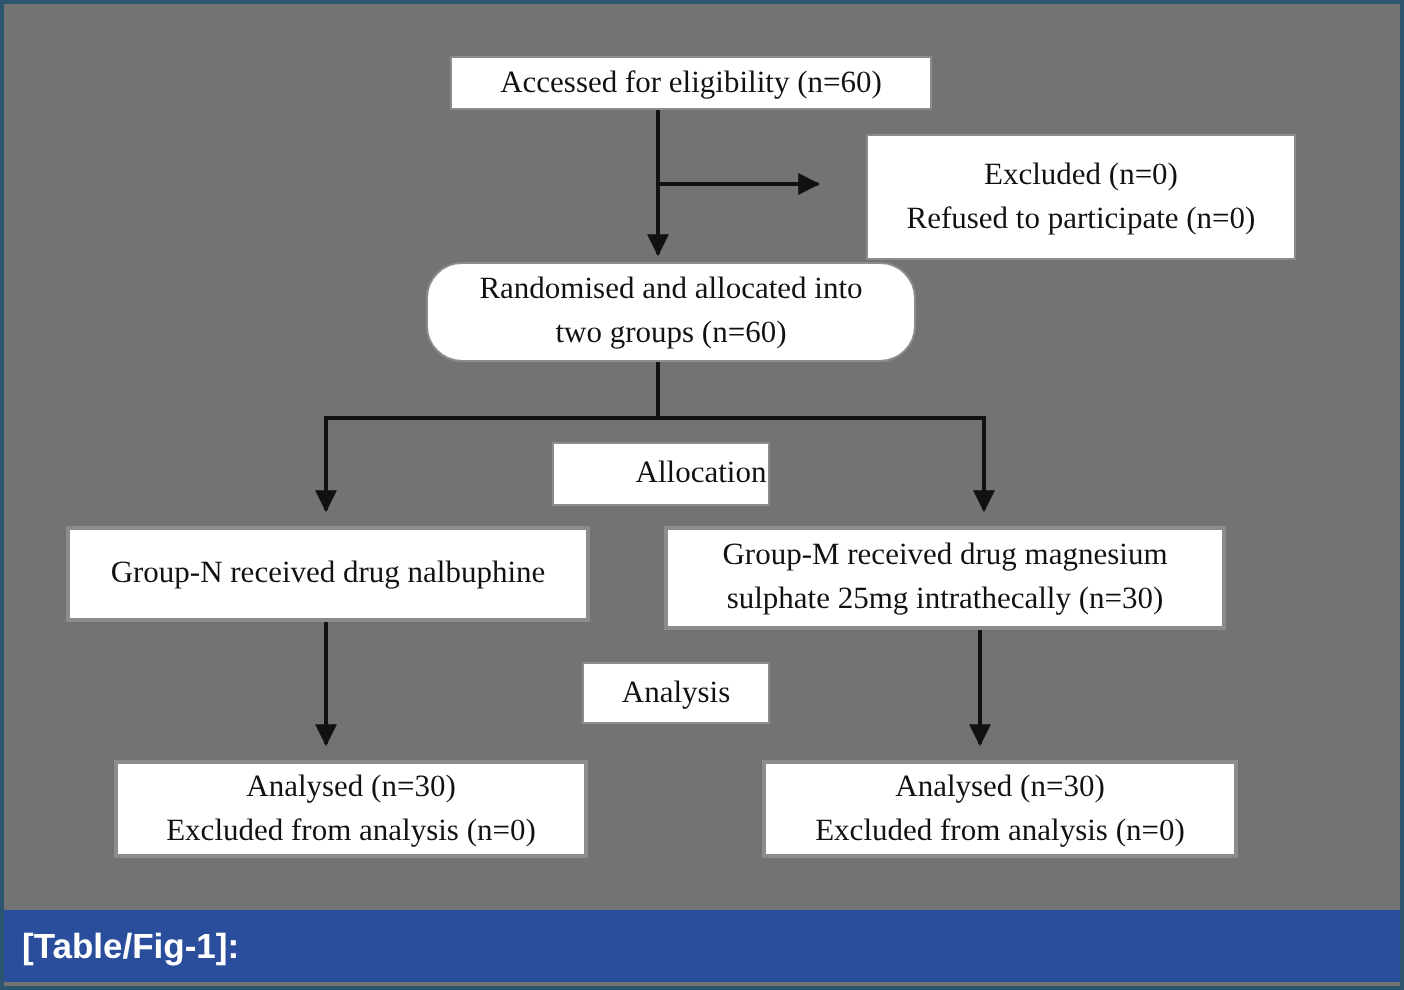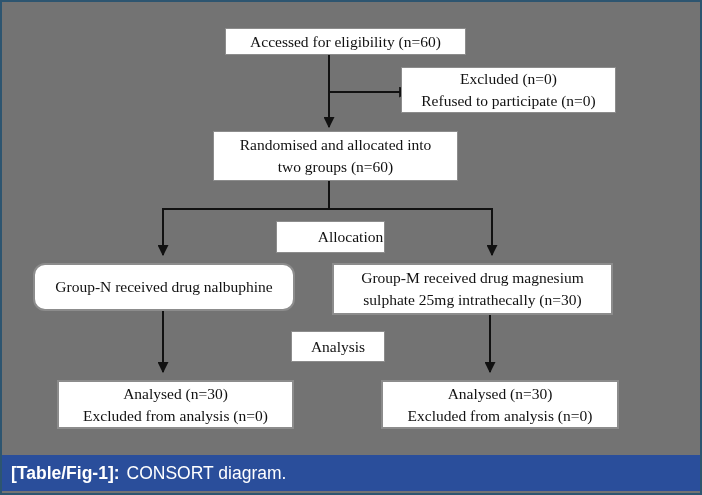--- a/index.html
+++ b/index.html
@@ -23,24 +23,24 @@
     flex-direction:column;
     align-items:center;
     justify-content:center;
     text-align:center;
     font-size:15.5px;
     line-height:22px;
     white-space:nowrap;
   }
   .fbox.thick{border-width:2px;}
   .box-eligibility{left:223px;top:26px;width:241px;height:27px;}
-  .box-excluded{left:399px;top:65px;width:215px;height:46px;}
-  .box-randomised{left:211px;top:129px;width:245px;height:50px;}
+  .box-excluded{left:431px;top:65px;width:215px;height:63px;}
+  .box-randomised{left:211px;top:129px;width:245px;height:50px;border-radius:18px;}
   .box-allocation{left:274px;top:219px;width:109px;height:32px;padding-left:40px;}
-  .box-group-n{left:31px;top:261px;width:262px;height:48px;border-radius:12px;}
+  .box-group-n{left:31px;top:261px;width:262px;height:48px;}
   .box-group-m{left:330px;top:261px;width:281px;height:52px;}
   .box-analysis{left:289px;top:329px;width:94px;height:31px;}
   .box-analysed-n{left:55px;top:378px;width:237px;height:49px;}
   .box-analysed-m{left:379px;top:378px;width:238px;height:49px;}
   .caption-bar{
     position:absolute;
     left:0;right:0;top:453px;height:36px;
     display:flex;
     align-items:center;
     padding:0 0 0 9px;
@@ -107,16 +107,15 @@
     <div>Excluded from analysis (n=0)</div>
   </div>
 
   <div class="fbox thick box-analysed-m">
     <div>Analysed (n=30)</div>
     <div>Excluded from analysis (n=0)</div>
   </div>
 
   <div class="caption-bar" style="background-color: rgb(42, 78, 155);">
     <span class="caption-label">[Table/Fig-1]:</span>
-    <span class="caption-text">CONSORT diagram.</span>
   </div>
 
 </div>
 
 </body></html>

